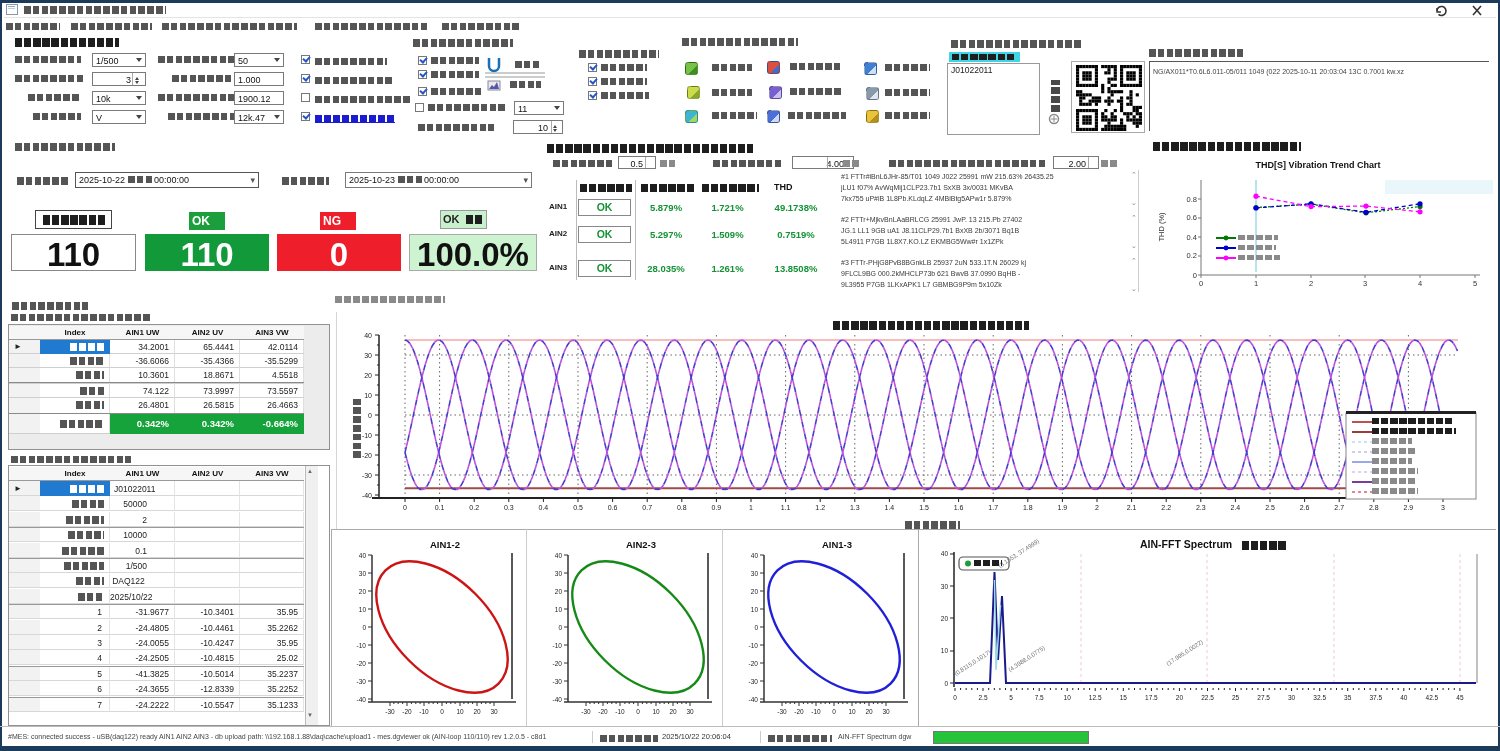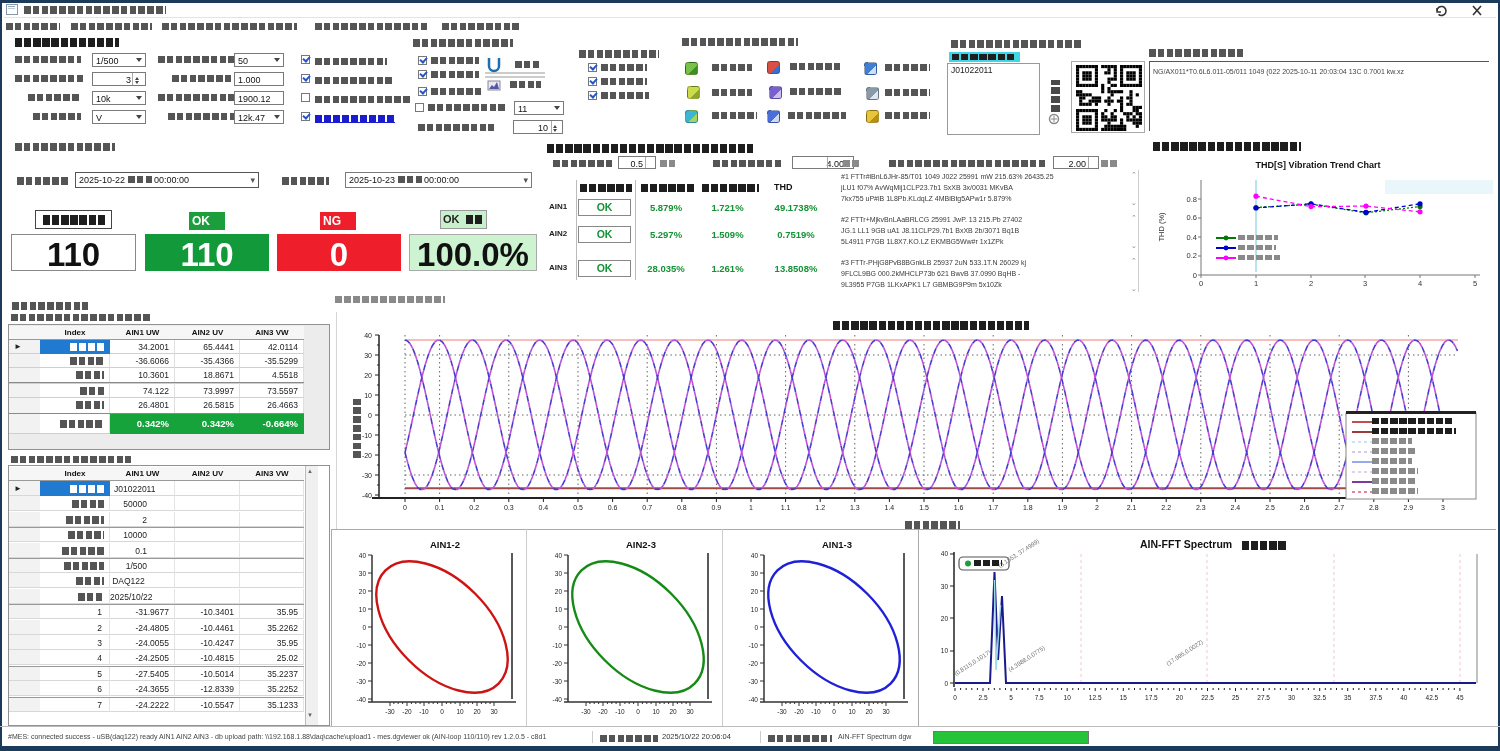--- a/index.html
+++ b/index.html
@@ -661,21 +661,21 @@
 <div class="t" style="left:40px;top:654px;font-size:8.5px;color:#222;font-weight:normal;width:62px;text-align:right;">4</div>
 <div class="t" style="left:110px;top:654px;font-size:8.5px;color:#222;font-weight:normal;width:59px;text-align:right;">-24.2505</div>
 <div class="t" style="left:175px;top:654px;font-size:8.5px;color:#222;font-weight:normal;width:59px;text-align:right;">-10.4815</div>
 <div class="t" style="left:240px;top:654px;font-size:8.5px;color:#222;font-weight:normal;width:58px;text-align:right;">25.02</div>
 <div class="abs" style="left:40px;top:666px;width:70px;height:15px;background:#fff;border-bottom:1px solid #d8d8d8;border-right:1px solid #e4e4e4"></div>
 <div class="abs" style="left:110px;top:666px;width:65px;height:15px;background:#fff;border-bottom:1px solid #d8d8d8;border-right:1px solid #e4e4e4"></div>
 <div class="abs" style="left:175px;top:666px;width:65px;height:15px;background:#fff;border-bottom:1px solid #d8d8d8;border-right:1px solid #e4e4e4"></div>
 <div class="abs" style="left:240px;top:666px;width:64px;height:15px;background:#fff;border-bottom:1px solid #d8d8d8;border-right:1px solid #e4e4e4"></div>
 <div class="abs" style="left:9px;top:666px;width:31px;height:15px;background:#f2f2f2;border-bottom:1px solid #d8d8d8"></div>
 <div class="t" style="left:40px;top:670px;font-size:8.5px;color:#222;font-weight:normal;width:62px;text-align:right;">5</div>
-<div class="t" style="left:110px;top:670px;font-size:8.5px;color:#222;font-weight:normal;width:59px;text-align:right;">-27.5405</div>
+<div class="t" style="left:110px;top:670px;font-size:8.5px;color:#222;font-weight:normal;width:59px;text-align:right;">-41.3825</div>
 <div class="t" style="left:175px;top:670px;font-size:8.5px;color:#222;font-weight:normal;width:59px;text-align:right;">-10.5014</div>
 <div class="t" style="left:240px;top:670px;font-size:8.5px;color:#222;font-weight:normal;width:58px;text-align:right;">35.2237</div>
 <div class="abs" style="left:40px;top:681px;width:70px;height:15px;background:#fff;border-bottom:1px solid #d8d8d8;border-right:1px solid #e4e4e4"></div>
 <div class="abs" style="left:110px;top:681px;width:65px;height:15px;background:#fff;border-bottom:1px solid #d8d8d8;border-right:1px solid #e4e4e4"></div>
 <div class="abs" style="left:175px;top:681px;width:65px;height:15px;background:#fff;border-bottom:1px solid #d8d8d8;border-right:1px solid #e4e4e4"></div>
 <div class="abs" style="left:240px;top:681px;width:64px;height:15px;background:#fff;border-bottom:1px solid #d8d8d8;border-right:1px solid #e4e4e4"></div>
 <div class="abs" style="left:9px;top:681px;width:31px;height:15px;background:#f2f2f2;border-bottom:1px solid #d8d8d8"></div>
 <div class="t" style="left:40px;top:685px;font-size:8.5px;color:#222;font-weight:normal;width:62px;text-align:right;">6</div>
 <div class="t" style="left:110px;top:685px;font-size:8.5px;color:#222;font-weight:normal;width:59px;text-align:right;">-24.3655</div>
 <div class="t" style="left:175px;top:685px;font-size:8.5px;color:#222;font-weight:normal;width:59px;text-align:right;">-12.8339</div>

